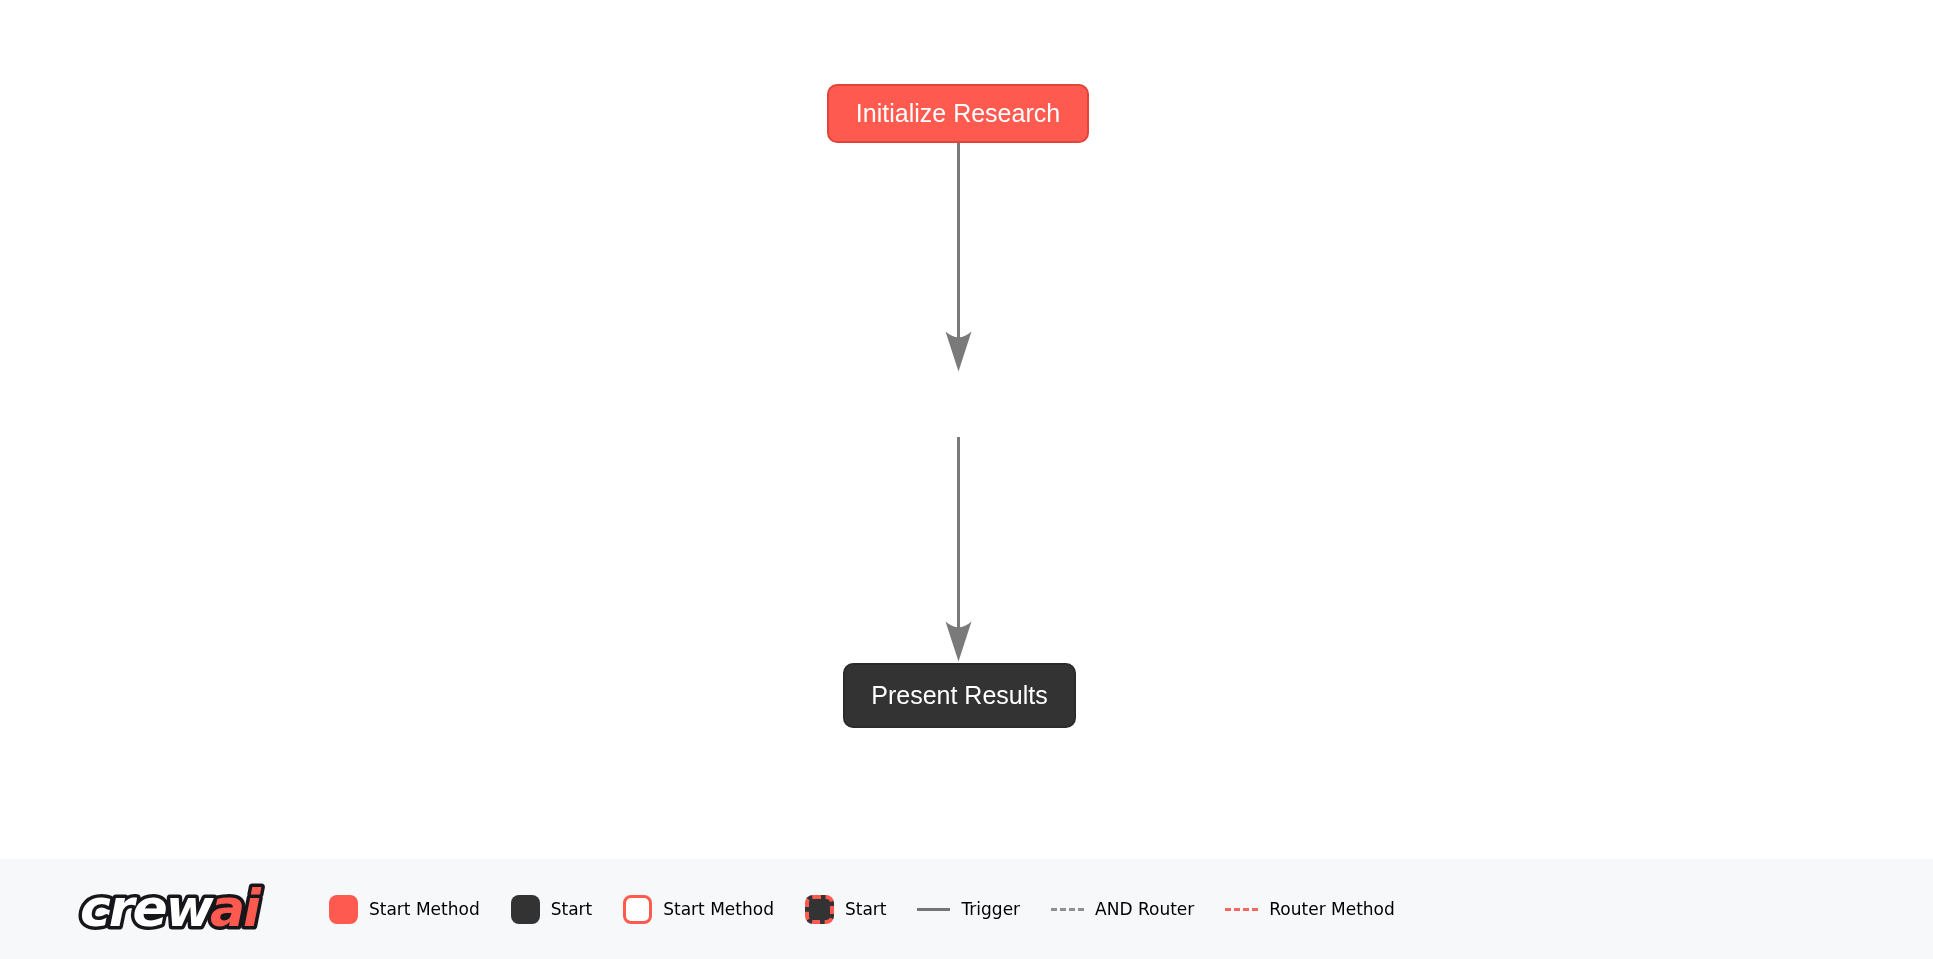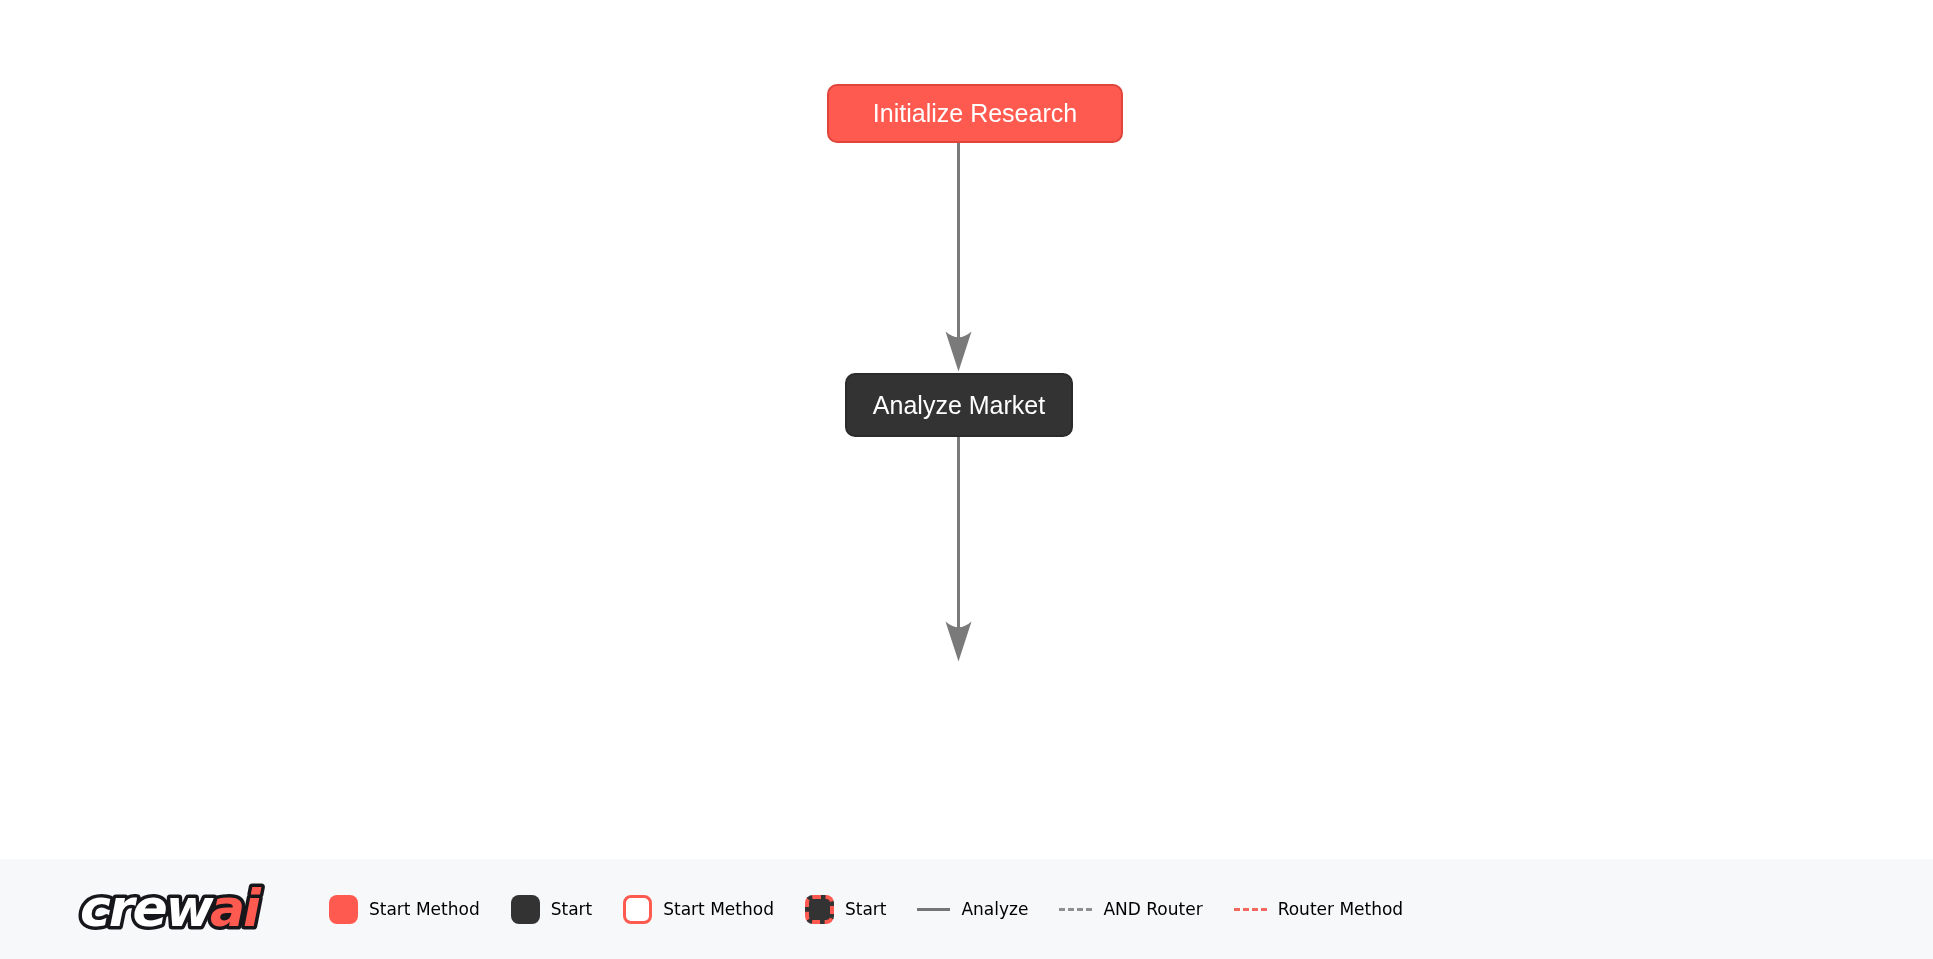--- a/index.html
+++ b/index.html
@@ -126,24 +126,24 @@
     <g>
       <line class="edge-line" x1="958.5" y1="143" x2="958.5" y2="338"></line>
       <path class="edge-arrow" d="M958.5 371.5 L945.5 331.5 Q958.5 343 971.5 331.5 Z"></path>
     </g>
     <g>
       <line class="edge-line" x1="958.5" y1="437" x2="958.5" y2="628"></line>
       <path class="edge-arrow" d="M958.5 661.5 L945.5 621.5 Q958.5 633 971.5 621.5 Z"></path>
     </g>
   </svg>
 
-  <div class="node node-start" style="left:827px; top:84px; width:296px; height:59px;">Initialize Research</div>
+  <div class="node node-start" style="left:827px; top:84px; width:262px; height:59px;">Initialize Research</div>
 
-  <div class="node node-method" style="left:845px; top:373px; width:228px; height:64px;">Analyze Market</div>
 
+  <div class="node node-method" style="left:843px; top:663px; width:233px; height:65px;">Present Results</div>
 </div>
 
 <div class="legend">
 
   <svg class="brand" viewBox="0 0 212 72">
     <text x="3" y="53" font-size="52" fill="#ffffff">crew</text>
     <text x="133" y="53" font-size="52" fill="#FF5A50">ai</text>
   </svg>
 
   <div class="legend-item">
@@ -161,21 +161,21 @@
     <span>Start Method</span>
   </div>
 
   <div class="legend-item">
     <span class="sw sw-router"></span>
     <span>Start</span>
   </div>
 
   <div class="legend-item">
     <span class="ln"></span>
-    <span>Analyze</span>
+    <span>Trigger</span>
   </div>
 
   <div class="legend-item">
     <span class="ln ln-dash"></span>
     <span>AND Router</span>
   </div>
 
   <div class="legend-item">
     <span class="ln ln-red"></span>
     <span>Router Method</span>

